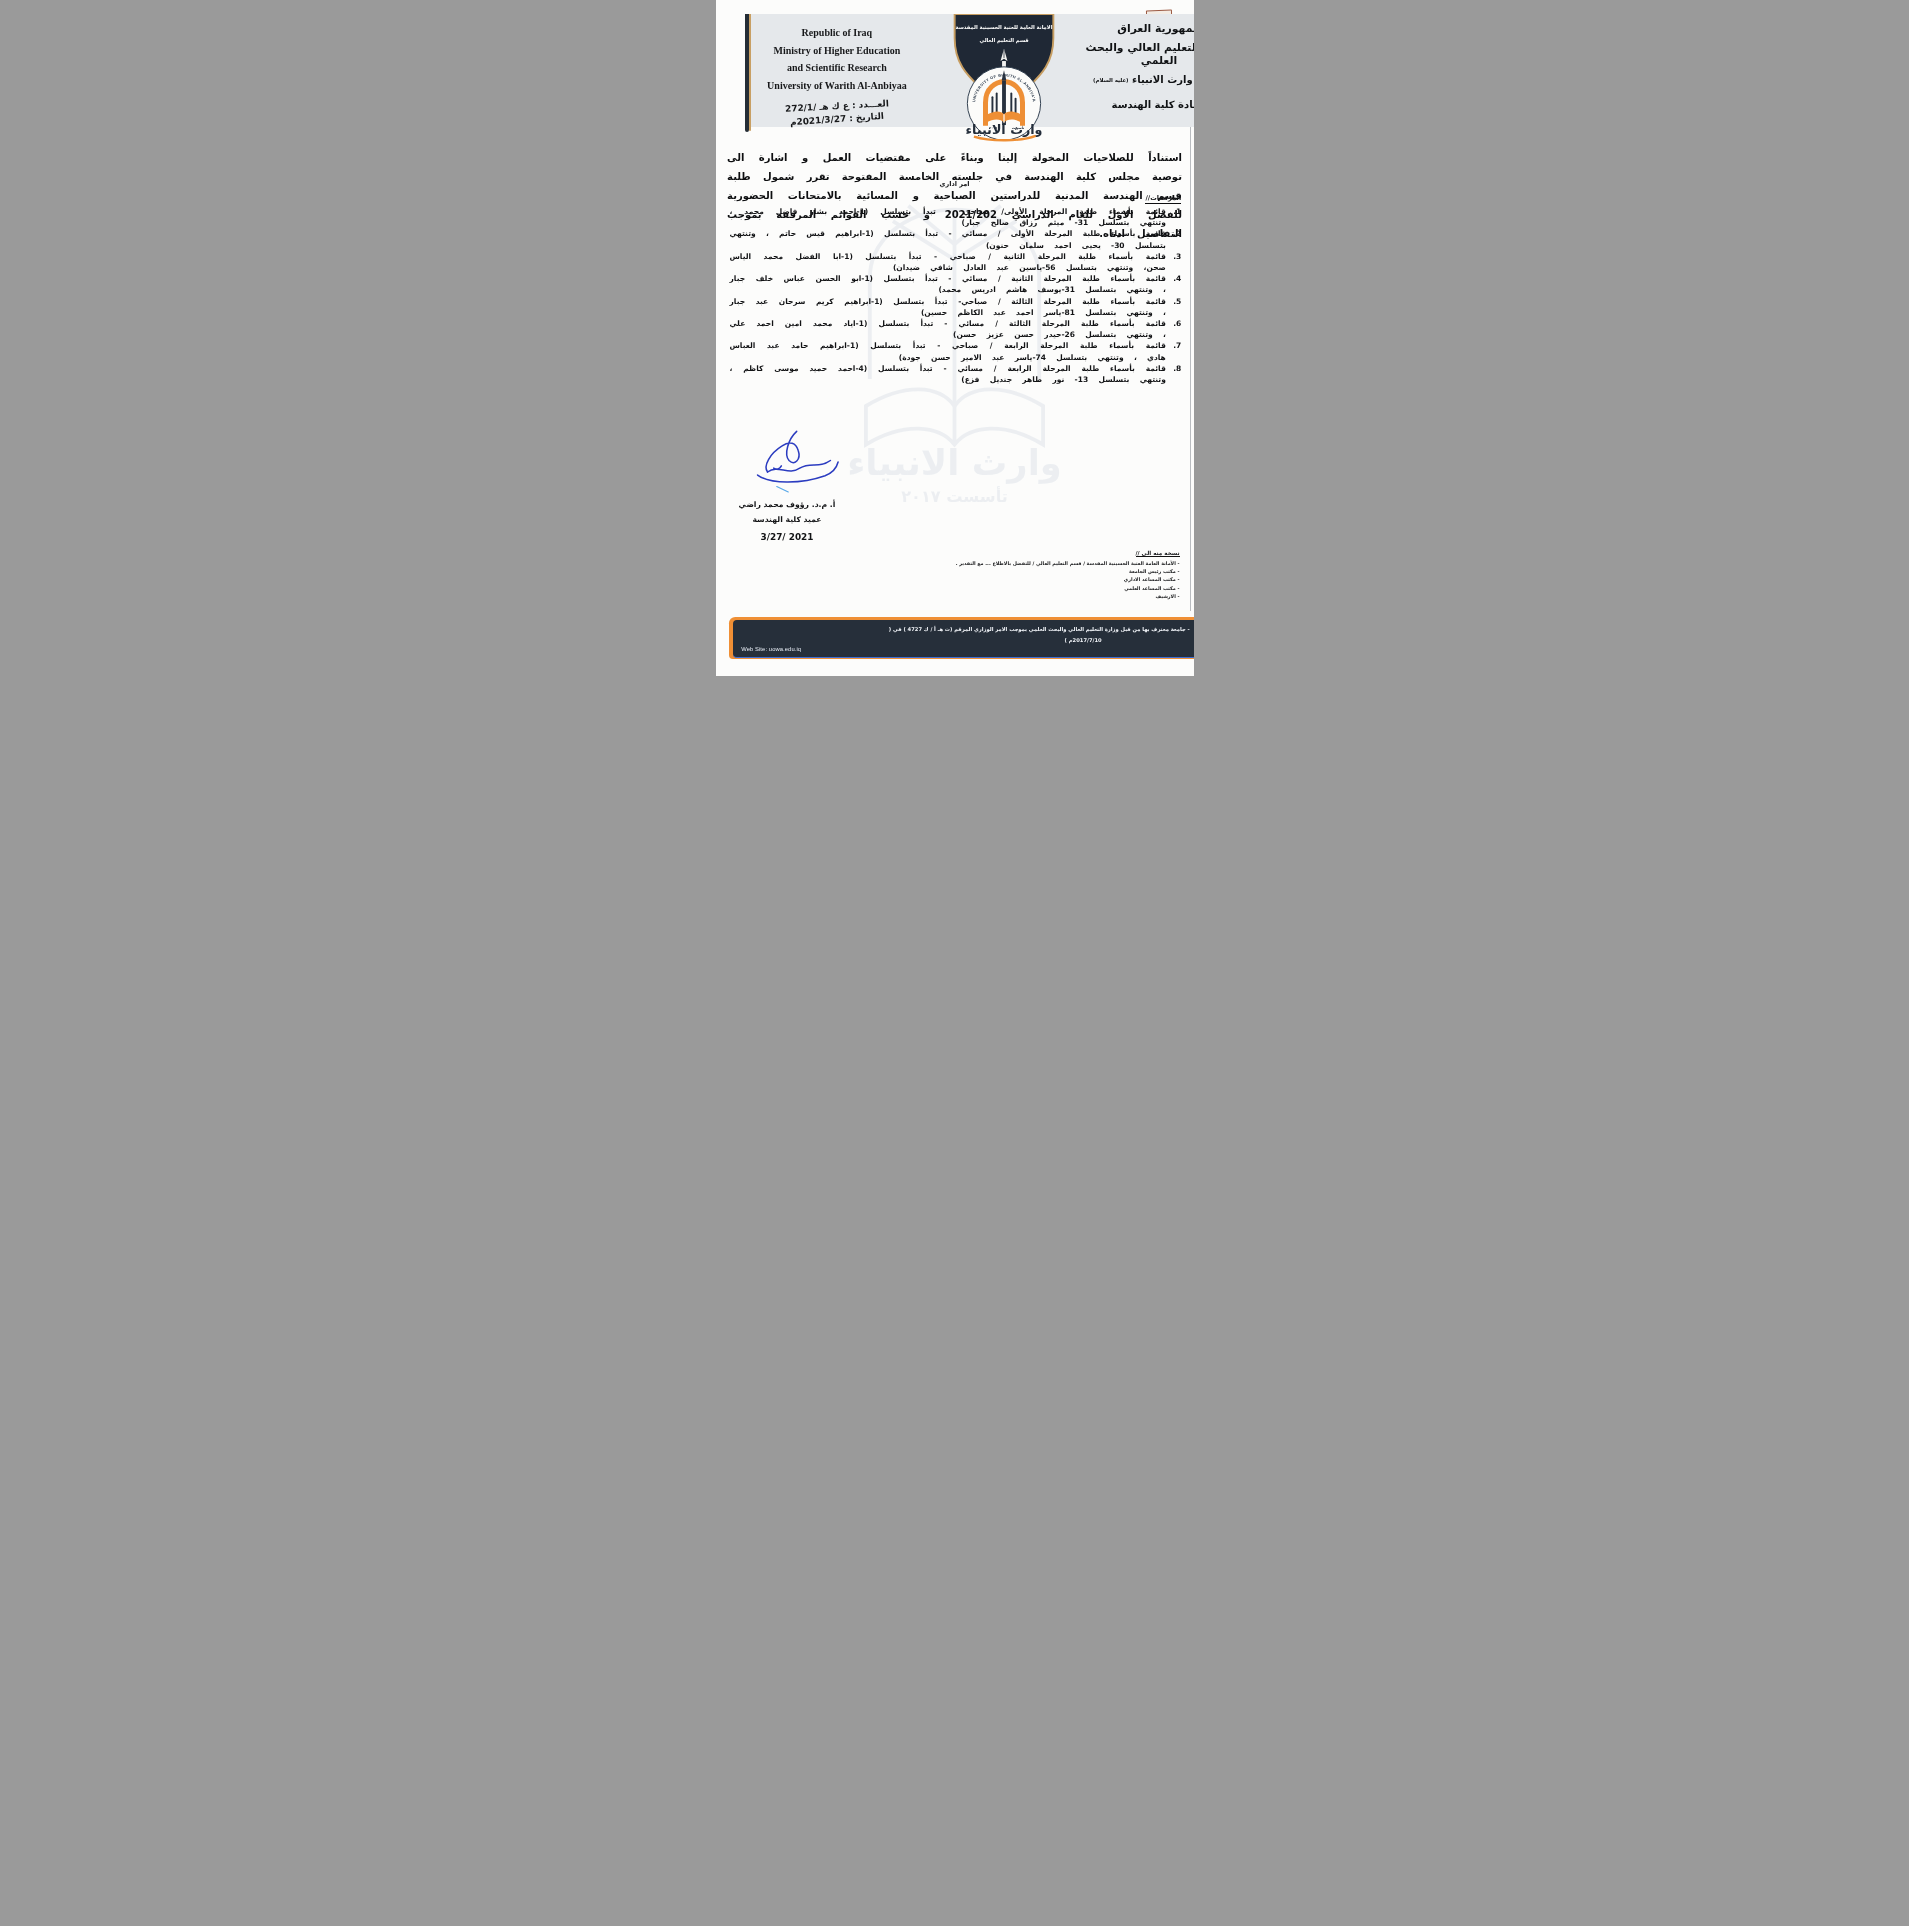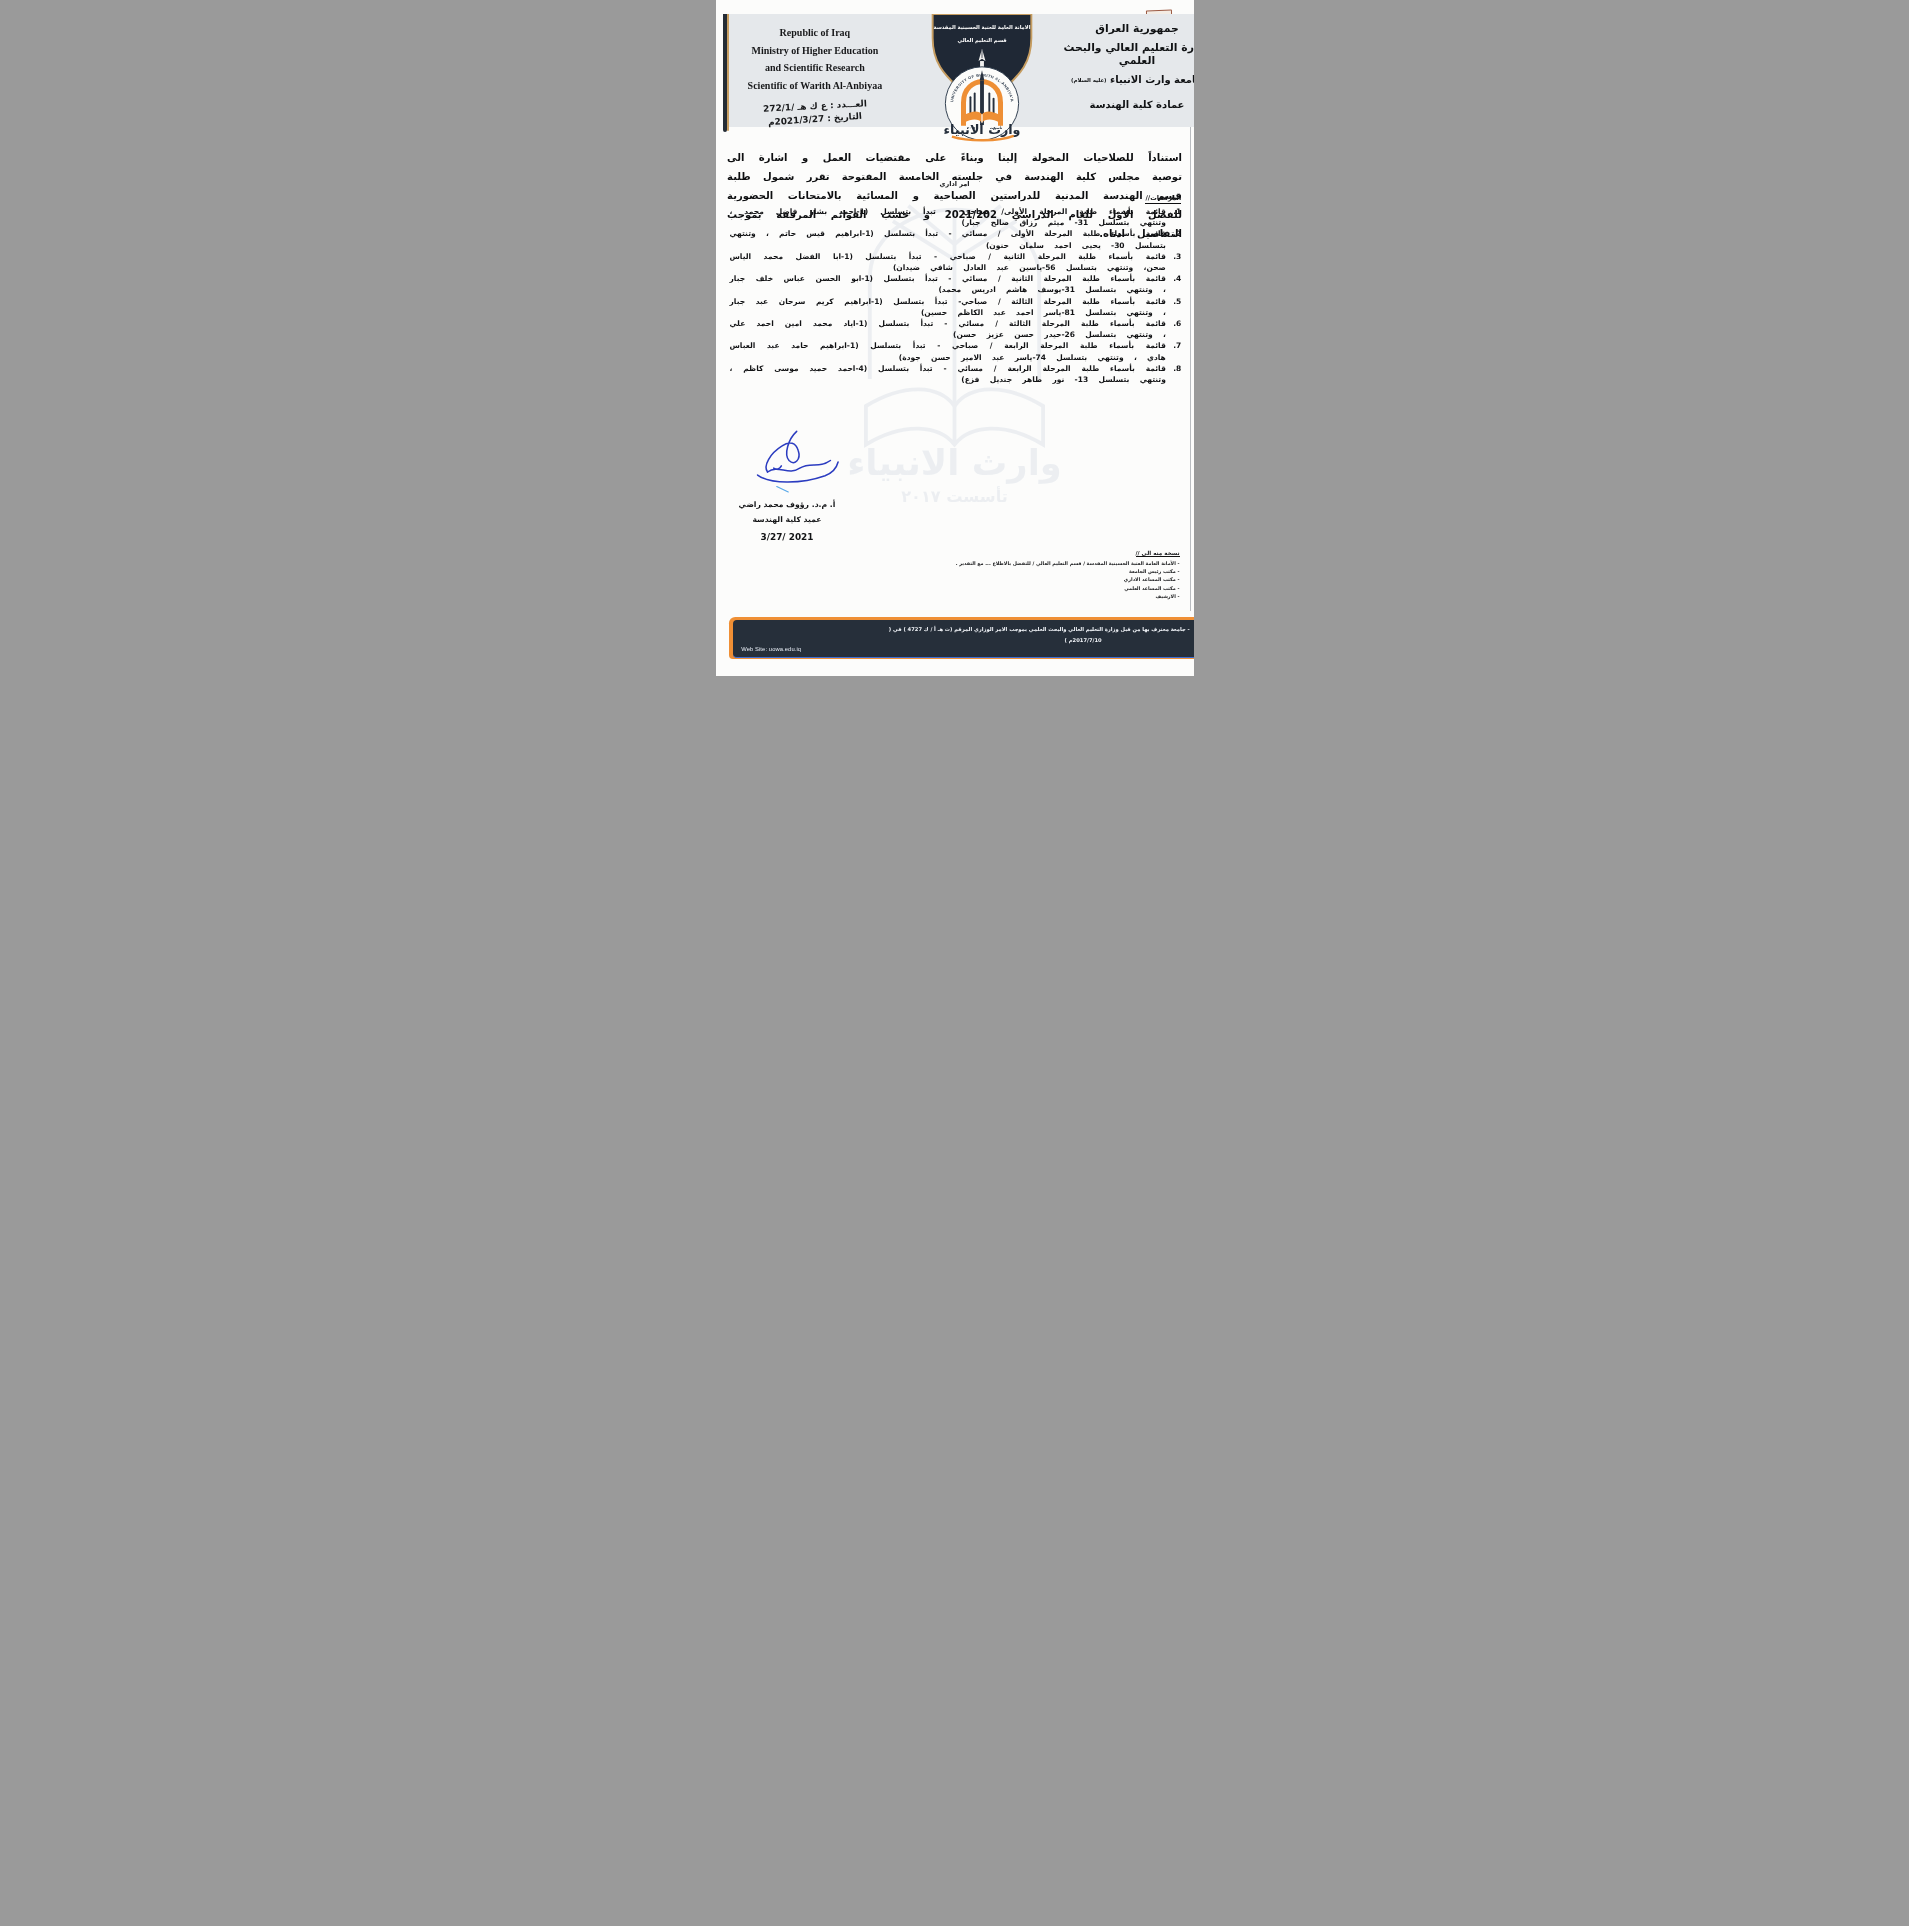--- a/index.html
+++ b/index.html
@@ -6,21 +6,21 @@
   .page{
     position:relative;width:478px;height:676px;margin:0 auto;
     background:#fcfcfb;overflow:hidden;
     font-family:"DejaVu Sans",sans-serif;color:#121315;
   }
   
   .staple{position:absolute;left:430px;top:10px;width:24px;height:3.5px;
     border:1.2px solid #9c5a43;border-radius:0.8px;background:#f3ece4;transform:rotate(-2deg);}
   .page-edge{position:absolute;right:2.3px;top:15.4px;bottom:65px;width:0.8px;background:#b9bcc0;}
   
-  .header{position:absolute;left:7px;top:14px;width:518px;height:113px;background:#e5e8eb;}
+  .header{position:absolute;left:29px;top:14px;width:518px;height:113px;background:#e5e8eb;}
   .ribbon{position:absolute;top:0;bottom:-5.4px;width:6.5px;}
   .ribbon .dark{position:absolute;top:0;bottom:0;width:4.2px;background:#242c35;border-radius:0 0 2.3px 2.3px;}
   .ribbon .tan{position:absolute;top:0;bottom:1.5px;width:2.3px;background:#c89f63;border-radius:0 0 1.5px 1.5px;}
   .ribbon-left{left:0;}  .ribbon-left .dark{left:0;} .ribbon-left .tan{left:4.2px;}
   .ribbon-right{right:0;} .ribbon-right .dark{right:0;} .ribbon-right .tan{right:4.2px;}
   .hdr-en{position:absolute;left:15.4px;top:10px;width:154px;text-align:center;
     font-family:"Liberation Serif",serif;font-weight:bold;color:#17181a;}
   .hdr-en-line{font-size:10px;line-height:17.7px;white-space:nowrap;}
   .hdr-num,.hdr-date{direction:rtl;font-family:"DejaVu Sans",sans-serif;
     font-weight:bold;font-size:8.9px;white-space:nowrap;}
@@ -100,21 +100,21 @@
     </div>
     <div class="ribbon ribbon-right">
       <div class="dark"></div>
         <div class="tan"></div>
     </div>
 
     <div class="hdr-en">
       <div class="hdr-en-line">Republic of Iraq</div>
       <div class="hdr-en-line">Ministry of Higher Education</div>
       <div class="hdr-en-line">and Scientific Research</div>
-      <div class="hdr-en-line">Scientific of Warith Al-Anbiyaa</div>
+      <div class="hdr-en-line">University of Warith Al-Anbiyaa</div>
       <div class="hdr-num">العـــدد : ع ك هـ /272/1</div>
       <div class="hdr-date">التاريخ :  2021/3/27م</div>
     </div>
 
     <div class="hdr-ar">
       <div class="ar-l1">جمهورية العراق</div>
       <div class="ar-l2">وزارة التعليم العالي والبحث العلمي</div>
       <div class="ar-l3">
         <span>جامعة وارث الانبياء</span>
         <span class="ar-honorific">(عليه السلام)</span>

